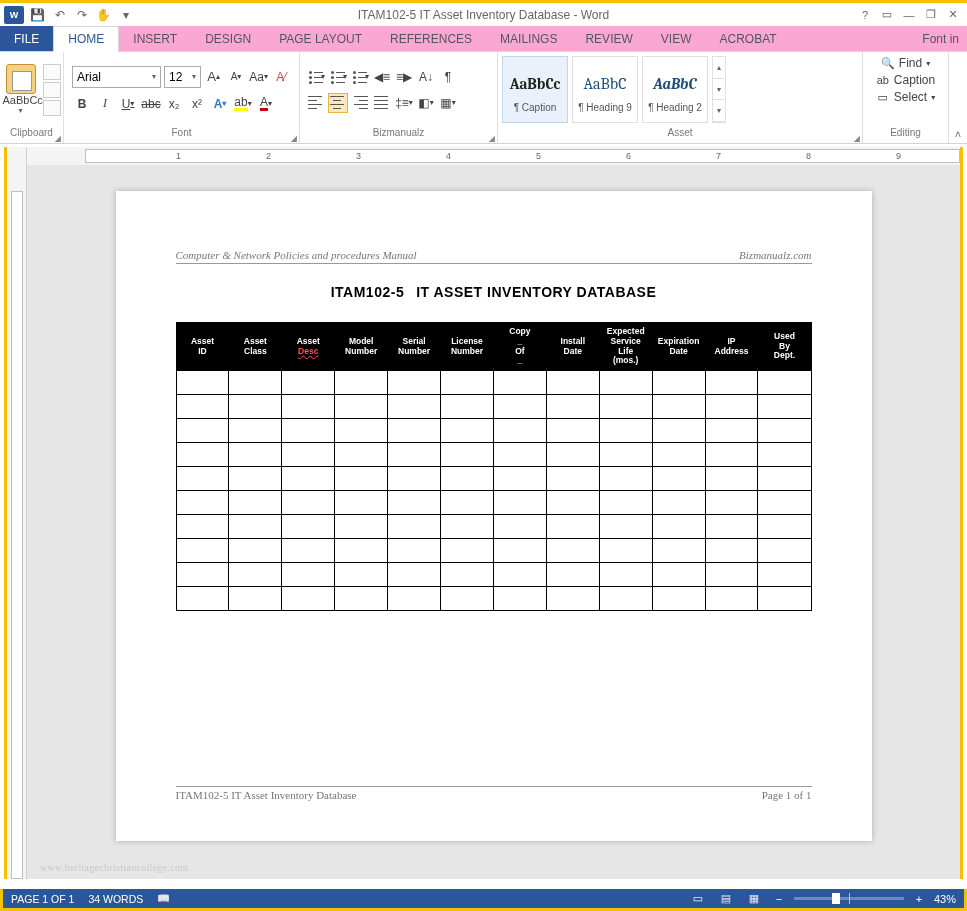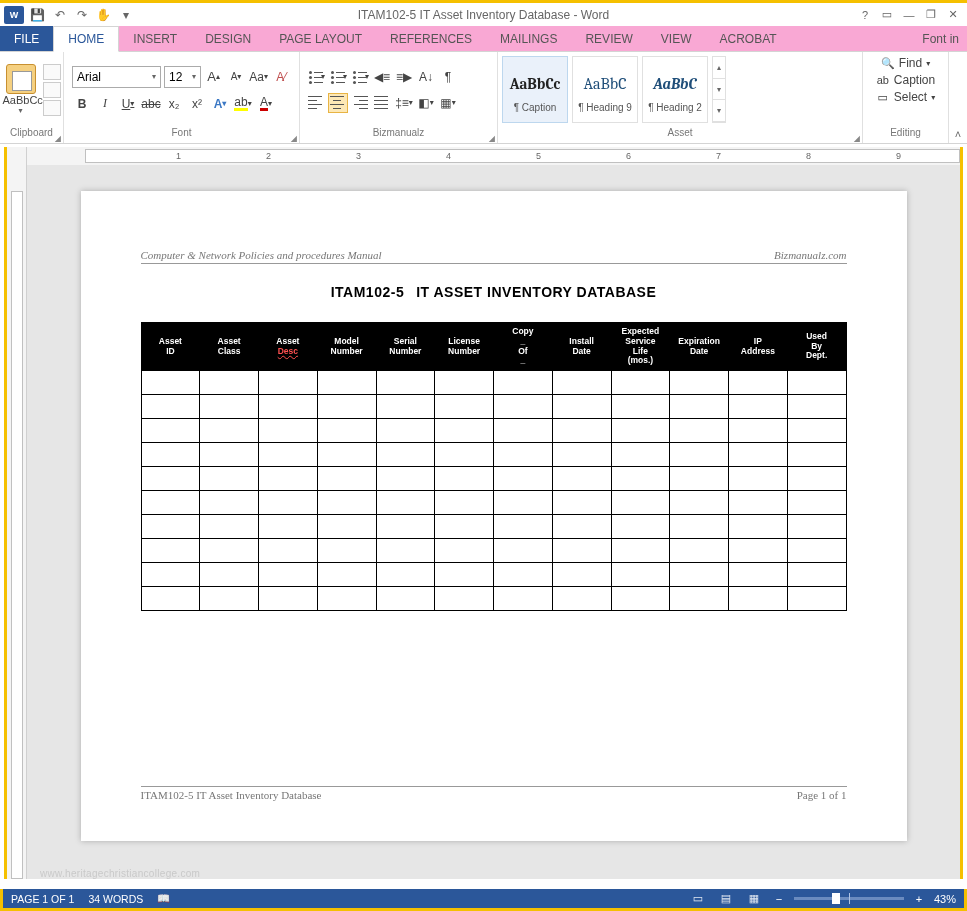--- a/index.html
+++ b/index.html
@@ -87,21 +87,21 @@
 
 .doc-shell { position: absolute; top: 147px; bottom: 32px; left: 4px; right: 4px; background: #e6e6e6; border-left: 3px solid #f5c000; border-right: 3px solid #f5c000; display: flex; }
 .vruler { width: 20px; background: #f4f4f4; border-right: 1px solid #d0d0d0; position: relative; }
 .vruler-inner { position: absolute; top: 44px; bottom: 0; left: 4px; width: 12px; background: #fff; border: 1px solid #c0c0c0; }
 .hruler-wrap { flex: 1; display: flex; flex-direction: column; }
 .hruler { height: 18px; background: #f4f4f4; display: flex; align-items: center; padding-left: 58px; }
 .hruler-inner { height: 14px; flex: 1; background: #fff; border: 1px solid #c0c0c0; position: relative; font-size: 9px; color: #666; }
 .hruler-inner .tick { position: absolute; top: 1px; }
 .doc-scroll { flex: 1; overflow: hidden; display: flex; justify-content: center; padding-top: 26px; }
 
-.page { width: 826px; height: 650px; background: #fff; box-shadow: 0 0 6px rgba(0,0,0,0.25); padding: 58px 60px 40px 60px; display: flex; flex-direction: column; font-family: "Times New Roman", serif; }
+.page { width: 756px; height: 650px; background: #fff; box-shadow: 0 0 6px rgba(0,0,0,0.25); padding: 58px 60px 40px 60px; display: flex; flex-direction: column; font-family: "Times New Roman", serif; }
 .page-header { display: flex; justify-content: space-between; font-size: 11px; color: #777; font-style: italic; border-bottom: 1px solid #999; padding-bottom: 2px; }
 .doc-title { text-align: center; font-family: Arial, sans-serif; font-weight: bold; font-size: 14px; margin-top: 20px; letter-spacing: 0.5px; }
 .doc-title .code { margin-right: 12px; text-align: center; }
 
 table.asset { width: 100%; border-collapse: collapse; margin-top: 22px; table-layout: fixed; }
 table.asset th { background: #000; color: #fff; font-family: Arial, sans-serif; font-size: 8.5px; font-weight: bold; padding: 4px 2px; border: 1px solid #000; text-align: center; line-height: 1.15; }
 table.asset th.desc { color: #fff; }
 table.asset th.desc span { color: #ff5050; text-decoration: underline wavy; }
 table.asset td { border: 1px solid #000; height: 24px; }
 
@@ -110,21 +110,21 @@
 
 .statusbar { position: absolute; bottom: 0; left: 0; right: 0; height: 22px; background: #2b579a; color: #fff; display: flex; align-items: center; font-size: 11px; padding: 0 8px; border-left: 3px solid #f5c000; border-right: 3px solid #f5c000; border-bottom: 3px solid #f5c000; }
 .statusbar .sb-item { margin-right: 14px; text-transform: uppercase; font-size: 10.5px; }
 .statusbar .sb-right { margin-left: auto; display: flex; align-items: center; gap: 8px; }
 .view-btn { width: 20px; height: 16px; display: flex; align-items: center; justify-content: center; opacity: 0.85; }
 .zoom-slider { width: 110px; height: 3px; background: #6a8bbf; position: relative; }
 .zoom-slider::before { content: ""; position: absolute; left: 50%; top: -4px; width: 1px; height: 11px; background: #b0c4e4; }
 .zoom-thumb { position: absolute; top: -4px; width: 8px; height: 11px; background: #fff; }
 .zoom-btn { width: 14px; text-align: center; }
 
-.watermark { position: absolute; left: 40px; bottom: 32px; font-size: 10px; color: #c9c9c9; font-family: Liberation Sans, sans-serif; letter-spacing: 0.3px; }
+.watermark { position: absolute; left: 40px; bottom: 38px; font-size: 10px; color: #c9c9c9; font-family: Liberation Serif, serif; letter-spacing: 0.3px; }
 </style>
 </head>
 <body>
 
 <div class="titlebar">
   <div class="qat">
     <div class="word-logo">W</div>
     <div class="qat-icon">💾</div>
     <div class="qat-icon">↶</div>
     <div class="qat-icon">↷</div>

